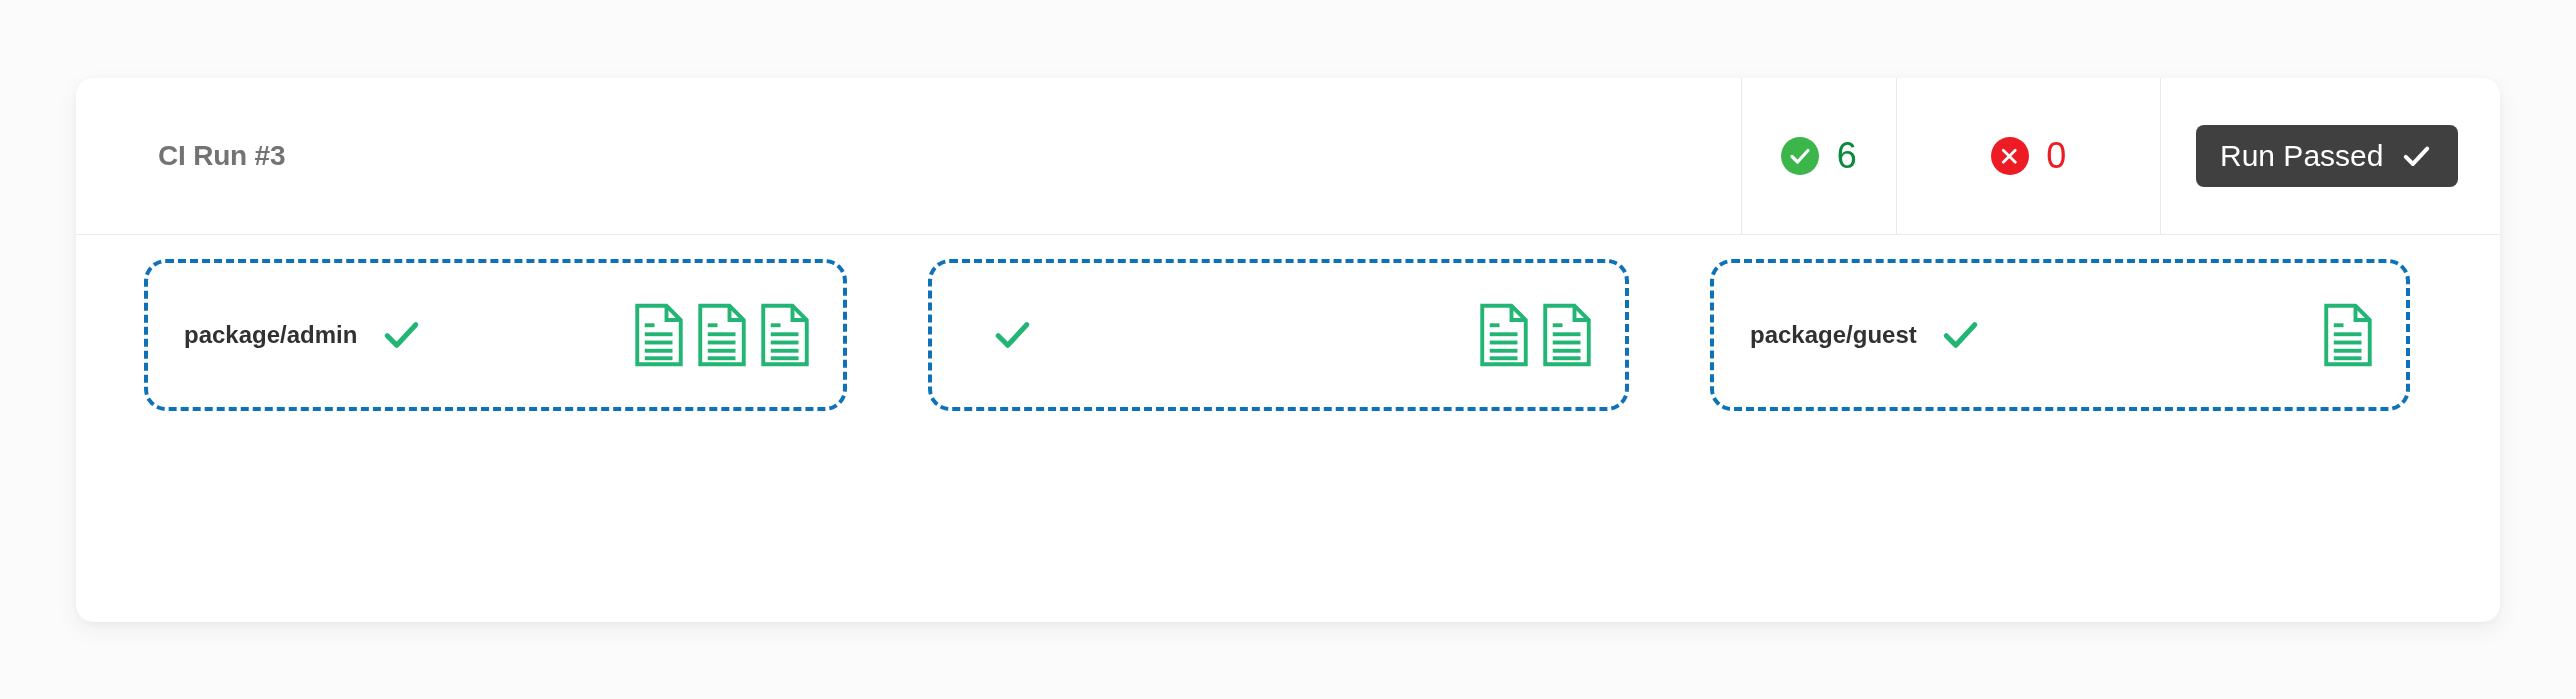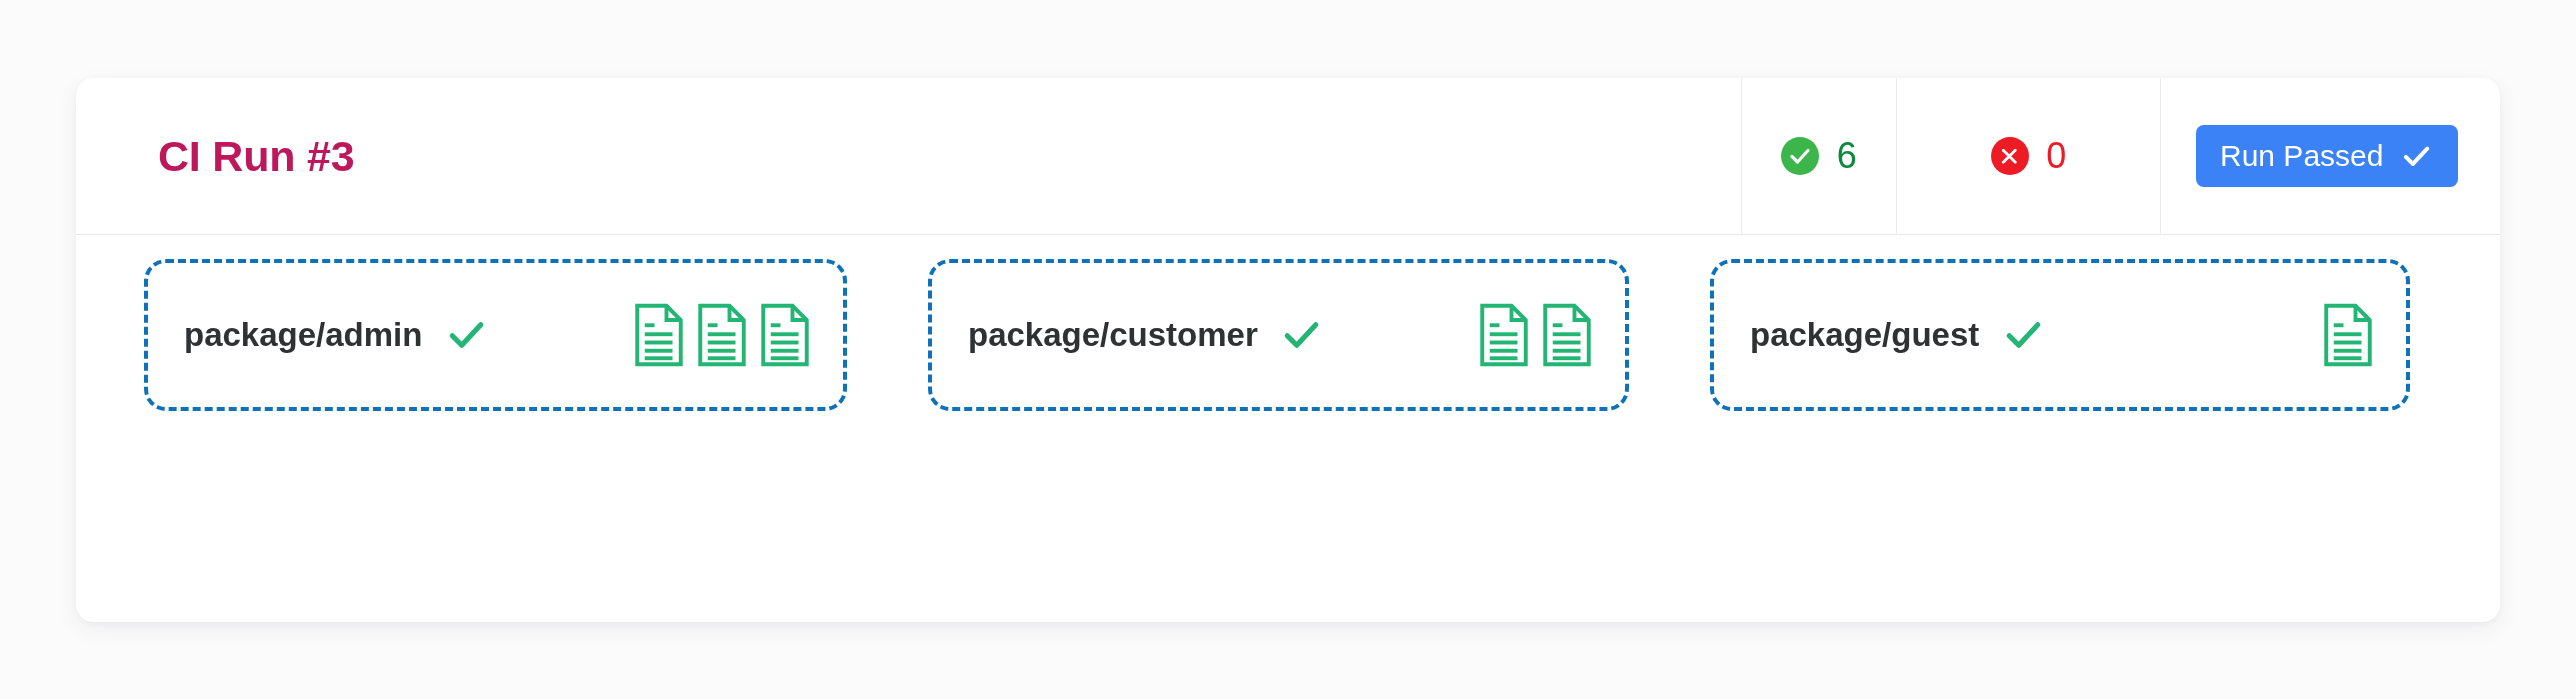--- a/index.html
+++ b/index.html
@@ -46,23 +46,23 @@
   }
 
   .header-title-wrap {
     flex: 1 1 auto;
     display: flex;
     align-items: center;
     padding-left: 82px;
   }
 
   .run-title {
-    font-size: 43px;
+    font-size: 28px;
     font-weight: bold;
-    color: #be185d;
+    color: #737373;
     letter-spacing: -0.2px;
     white-space: nowrap;
   }
 
   .header-stats {
     flex: 0 0 auto;
     display: flex;
     align-items: stretch;
   }
 
@@ -99,21 +99,21 @@
     line-height: 1;
     font-weight: normal;
   }
   .stat-count.ok   { color: #0a8a3c; }
   .stat-count.fail { color: #ed1c24; }
 
   .verdict-badge {
     display: inline-flex;
     align-items: center;
     gap: 16px;
-    background: #3b82f6;
+    background: #404040;
     color: #ffffff;
     border-radius: 8px;
     padding: 14.2px 24px 14.2px 24px;
     font-size: 30px;
     white-space: nowrap;
     cursor: pointer;
   }
 
   
   .card-body {
@@ -142,21 +142,21 @@
     margin-right: 81px;
     box-sizing: border-box;
   }
   .pkg-group:last-child { margin-right: 0; }
 
   .pkg-group.g0 { width: 703px; }
   .pkg-group.g1 { width: 701px; }
   .pkg-group.g2 { width: 700px; justify-content: flex-end; }
 
   .pkg-label {
-    font-size: 33px;
+    font-size: 24px;
     font-weight: bold;
     color: #2f3133;
     white-space: nowrap;
   }
 
   .pkg-check {
     margin-left: 20.6px;
     flex: 0 0 auto;
     display: flex;
     align-items: center;
@@ -268,21 +268,20 @@
                   <line x1="7.5" y1="27" x2="26" y2="27"></line>
                   <line x1="7.5" y1="32.5" x2="26" y2="32.5"></line>
                   <line x1="7.5" y1="37.5" x2="26" y2="37.5"></line>
                 </g>
               </svg>
             </span>
           </span>
         </div>
 
         <div class="pkg-group g1">
-          <span class="pkg-label">package/customer</span>
           <span class="pkg-check">
             <svg width="47" height="38" viewBox="0 0 24 24" fill="none" stroke="#22b573" stroke-width="3.2" stroke-linecap="round" stroke-linejoin="round">
               <polyline points="3,12.5 9,18.5 21,5.5"></polyline>
             </svg>
           </span>
           <span class="docs">
             <span class="doc-icon">
               <svg width="52" height="66" viewBox="0 0 34 44">
                 <path d="M2.5 2.5 H22 L31.5 12 V41.5 H2.5 Z" fill="#ffffff" stroke="#22b573" stroke-width="2.6" stroke-linejoin="miter"></path>
                 <path d="M22 2.5 V12 H31.5" fill="none" stroke="#22b573" stroke-width="2.6" stroke-linejoin="miter"></path>

